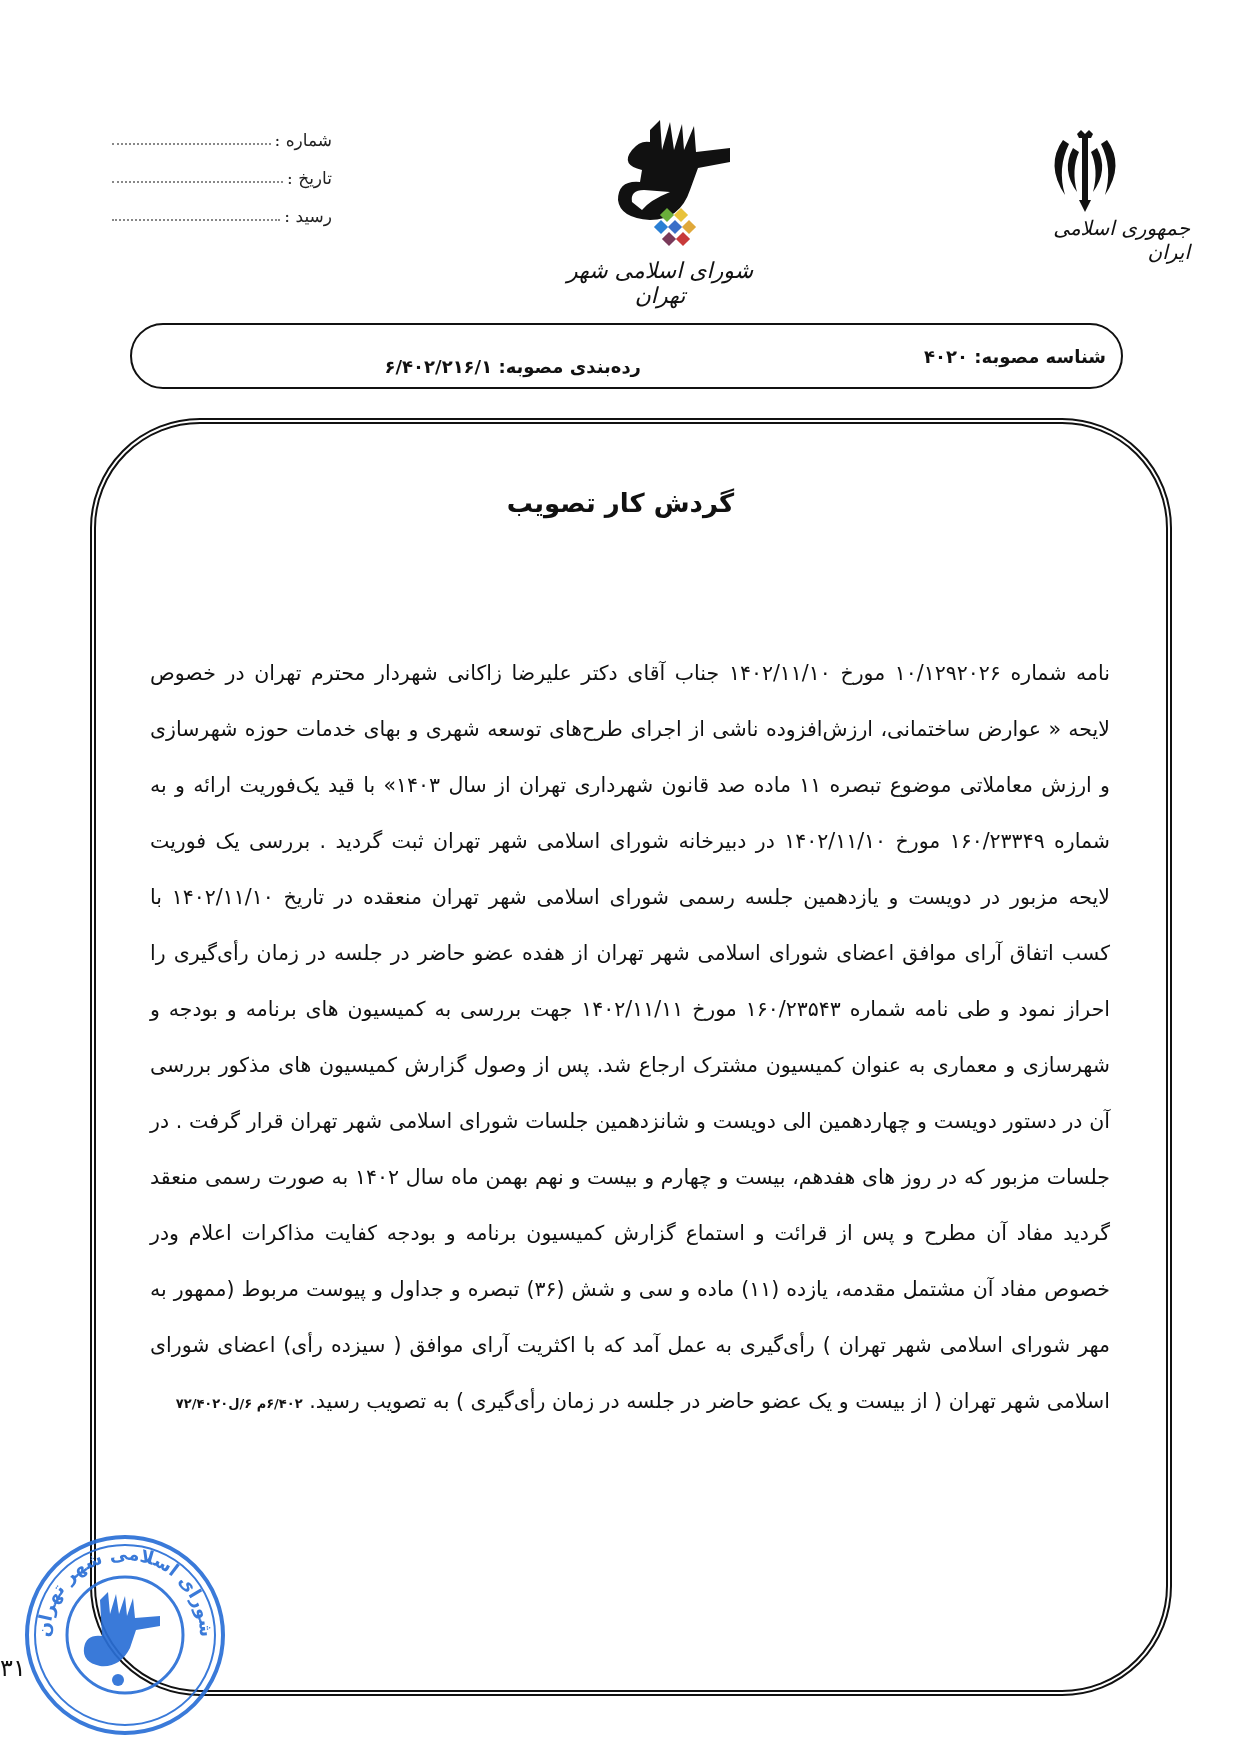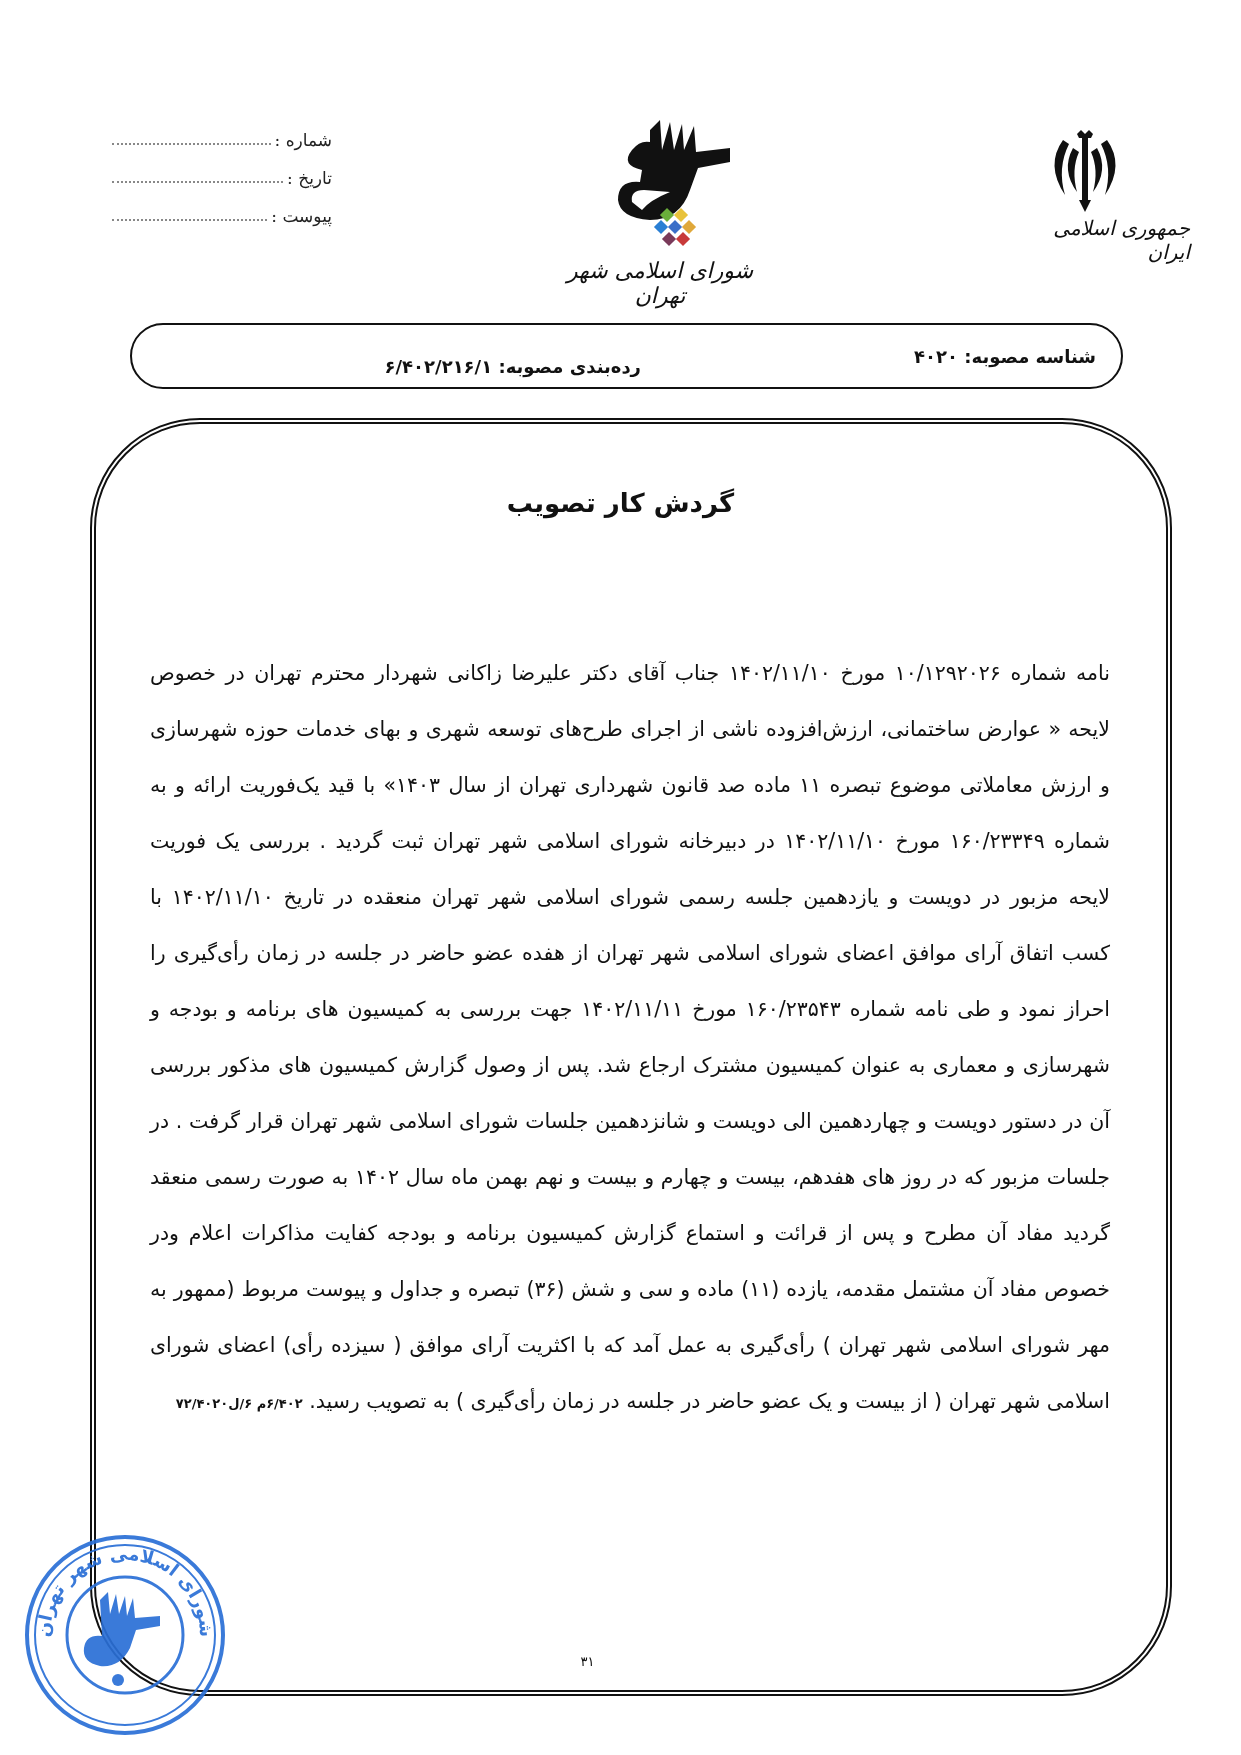--- a/index.html
+++ b/index.html
@@ -26,58 +26,58 @@
       position: absolute; left: 540px; top: 258px; width: 240px; text-align: center;
       direction: rtl; font-family: "DejaVu Serif", serif; font-style: italic; font-size: 22px;
     }
 
     .id-box {
       position: absolute; left: 130px; top: 323px; width: 993px; height: 66px;
       border: 2px solid #111; border-radius: 34px; box-sizing: border-box;
       direction: rtl; display: flex; align-items: center;
       font-weight: bold; font-size: 18px;
     }
-    .id-box .code { position: absolute; right: 25px; }
+    .id-box .code { position: absolute; right: 15px; }
     .id-box .cls { position: absolute; right: 480px; margin-top: 20px; }
 
     .frame {
       position: absolute; left: 90px; top: 418px; width: 1082px; height: 1278px;
       border: 6px double #111; border-radius: 110px; box-sizing: border-box;
     }
     .title {
       position: absolute; left: 0; width: 1241px; top: 488px; text-align: center;
       direction: rtl; font-weight: bold; font-size: 26px; letter-spacing: 1px;
     }
     .body-text {
       position: absolute; left: 150px; top: 645px; width: 960px;
       direction: rtl; text-align: justify; text-align-last: right;
       font-size: 20.5px; line-height: 56px;
     }
     .body-text .ref { font-size: 13px; font-weight: bold; }
 
     .page-number {
-      position: absolute; left: 0; width: 1175px; top: 1654px; text-align: center;
-      font-size: 13px;
+      position: absolute; left: 0; width: 1175px; top: 1654px; 
+      font-size: 24px;
     }
 
     .stamp { position: absolute; left: 20px; top: 1530px; width: 210px; height: 210px; opacity: 0.92; }
   </style>
 </head>
 <body>
 
 <div class="header-field" style="top:120px;">
   <span class="lbl">شماره :</span>
   <span class="dots"></span>
 </div>
 <div class="header-field" style="top:158px;">
   <span class="lbl">تاریخ :</span>
   <span class="dots"></span>
 </div>
 <div class="header-field" style="top:196px;">
-  <span class="lbl">پیوست :</span>
+  <span class="lbl">رسید :</span>
   <span class="dots"></span>
 </div>
 
 <svg class="council-logo" viewBox="0 0 170 170">
   <path d="M70 20 L80 10 L82 40 L90 12 L94 40 L102 14 L104 40 L114 16 L116 42 L150 38 L150 52 L118 58 L110 80 Q100 110 70 110 Q40 108 38 90 Q38 70 60 72 L62 60 Q40 55 52 40 Q60 30 70 32 Z" fill="#111"></path>
   <path d="M52 92 Q50 80 64 80 L90 82 Q70 90 62 100 Z" fill="#fff"></path>
   <rect x="82" y="100" width="10" height="10" fill="#6aae3a" transform="rotate(45 87 105)"></rect>
   <rect x="96" y="100" width="10" height="10" fill="#e8c23b" transform="rotate(45 101 105)"></rect>
   <rect x="76" y="112" width="10" height="10" fill="#2a7fd4" transform="rotate(45 81 117)"></rect>
   <rect x="90" y="112" width="10" height="10" fill="#3a6ec8" transform="rotate(45 95 117)"></rect>

